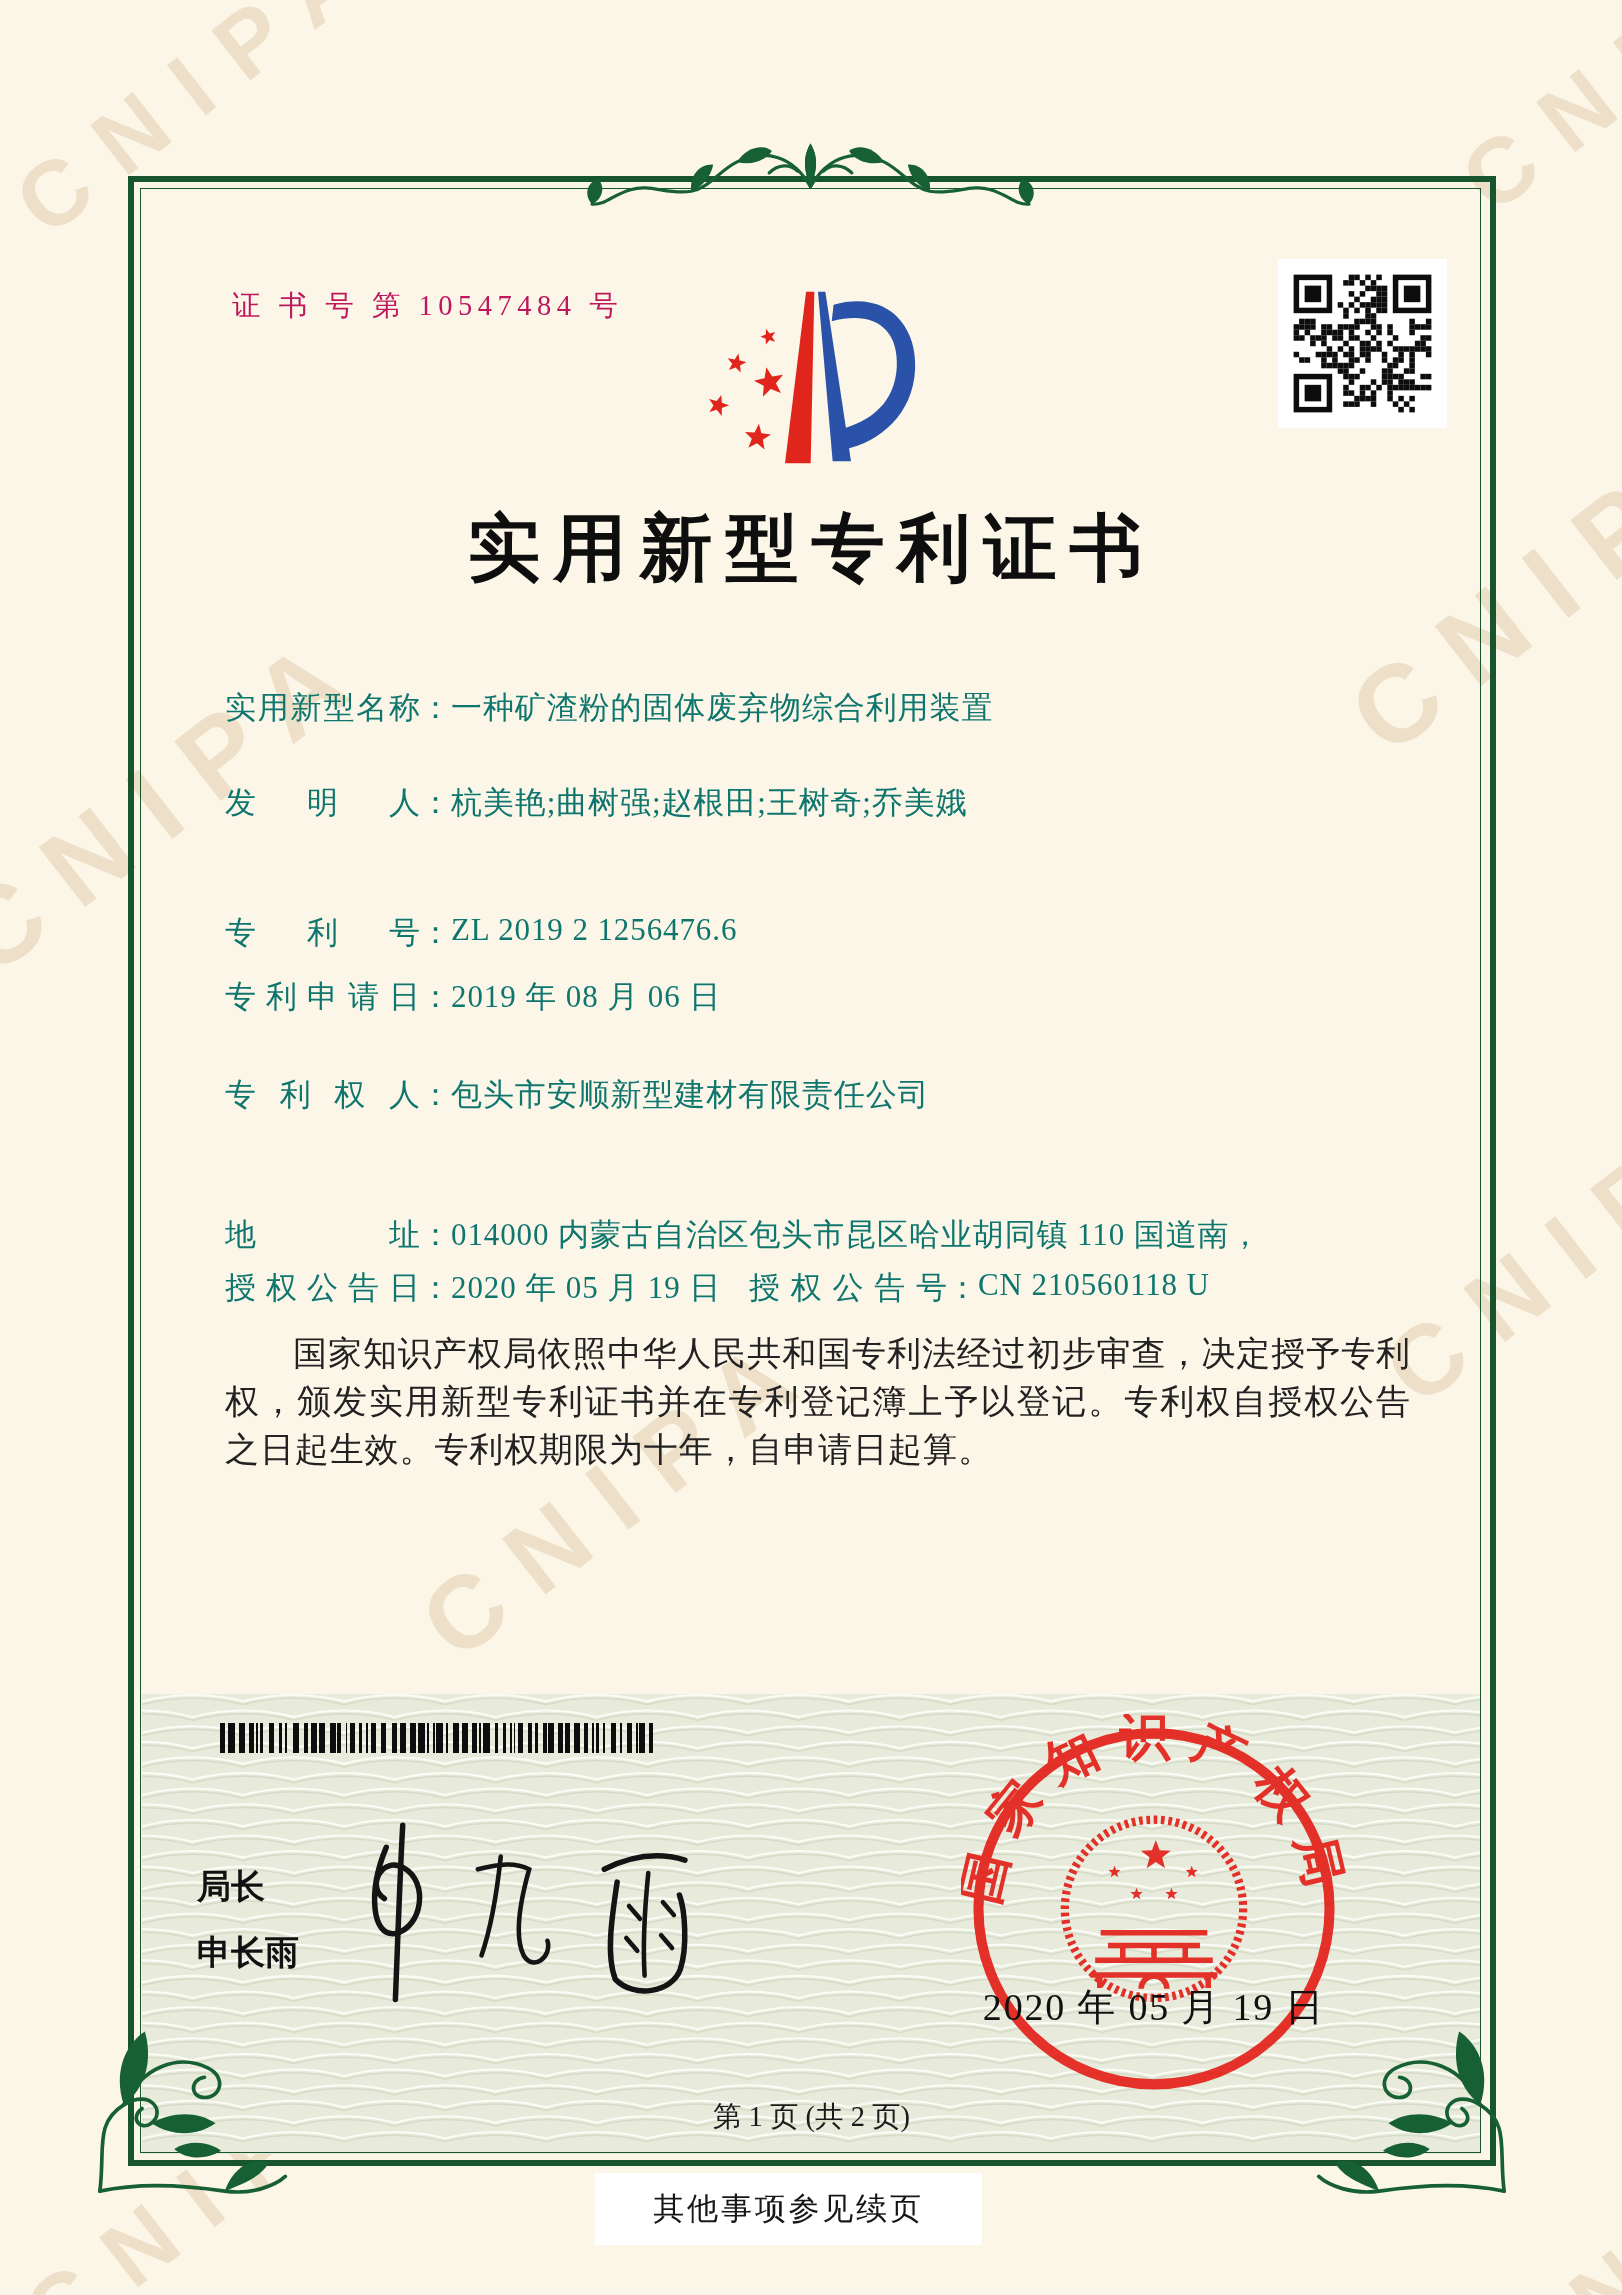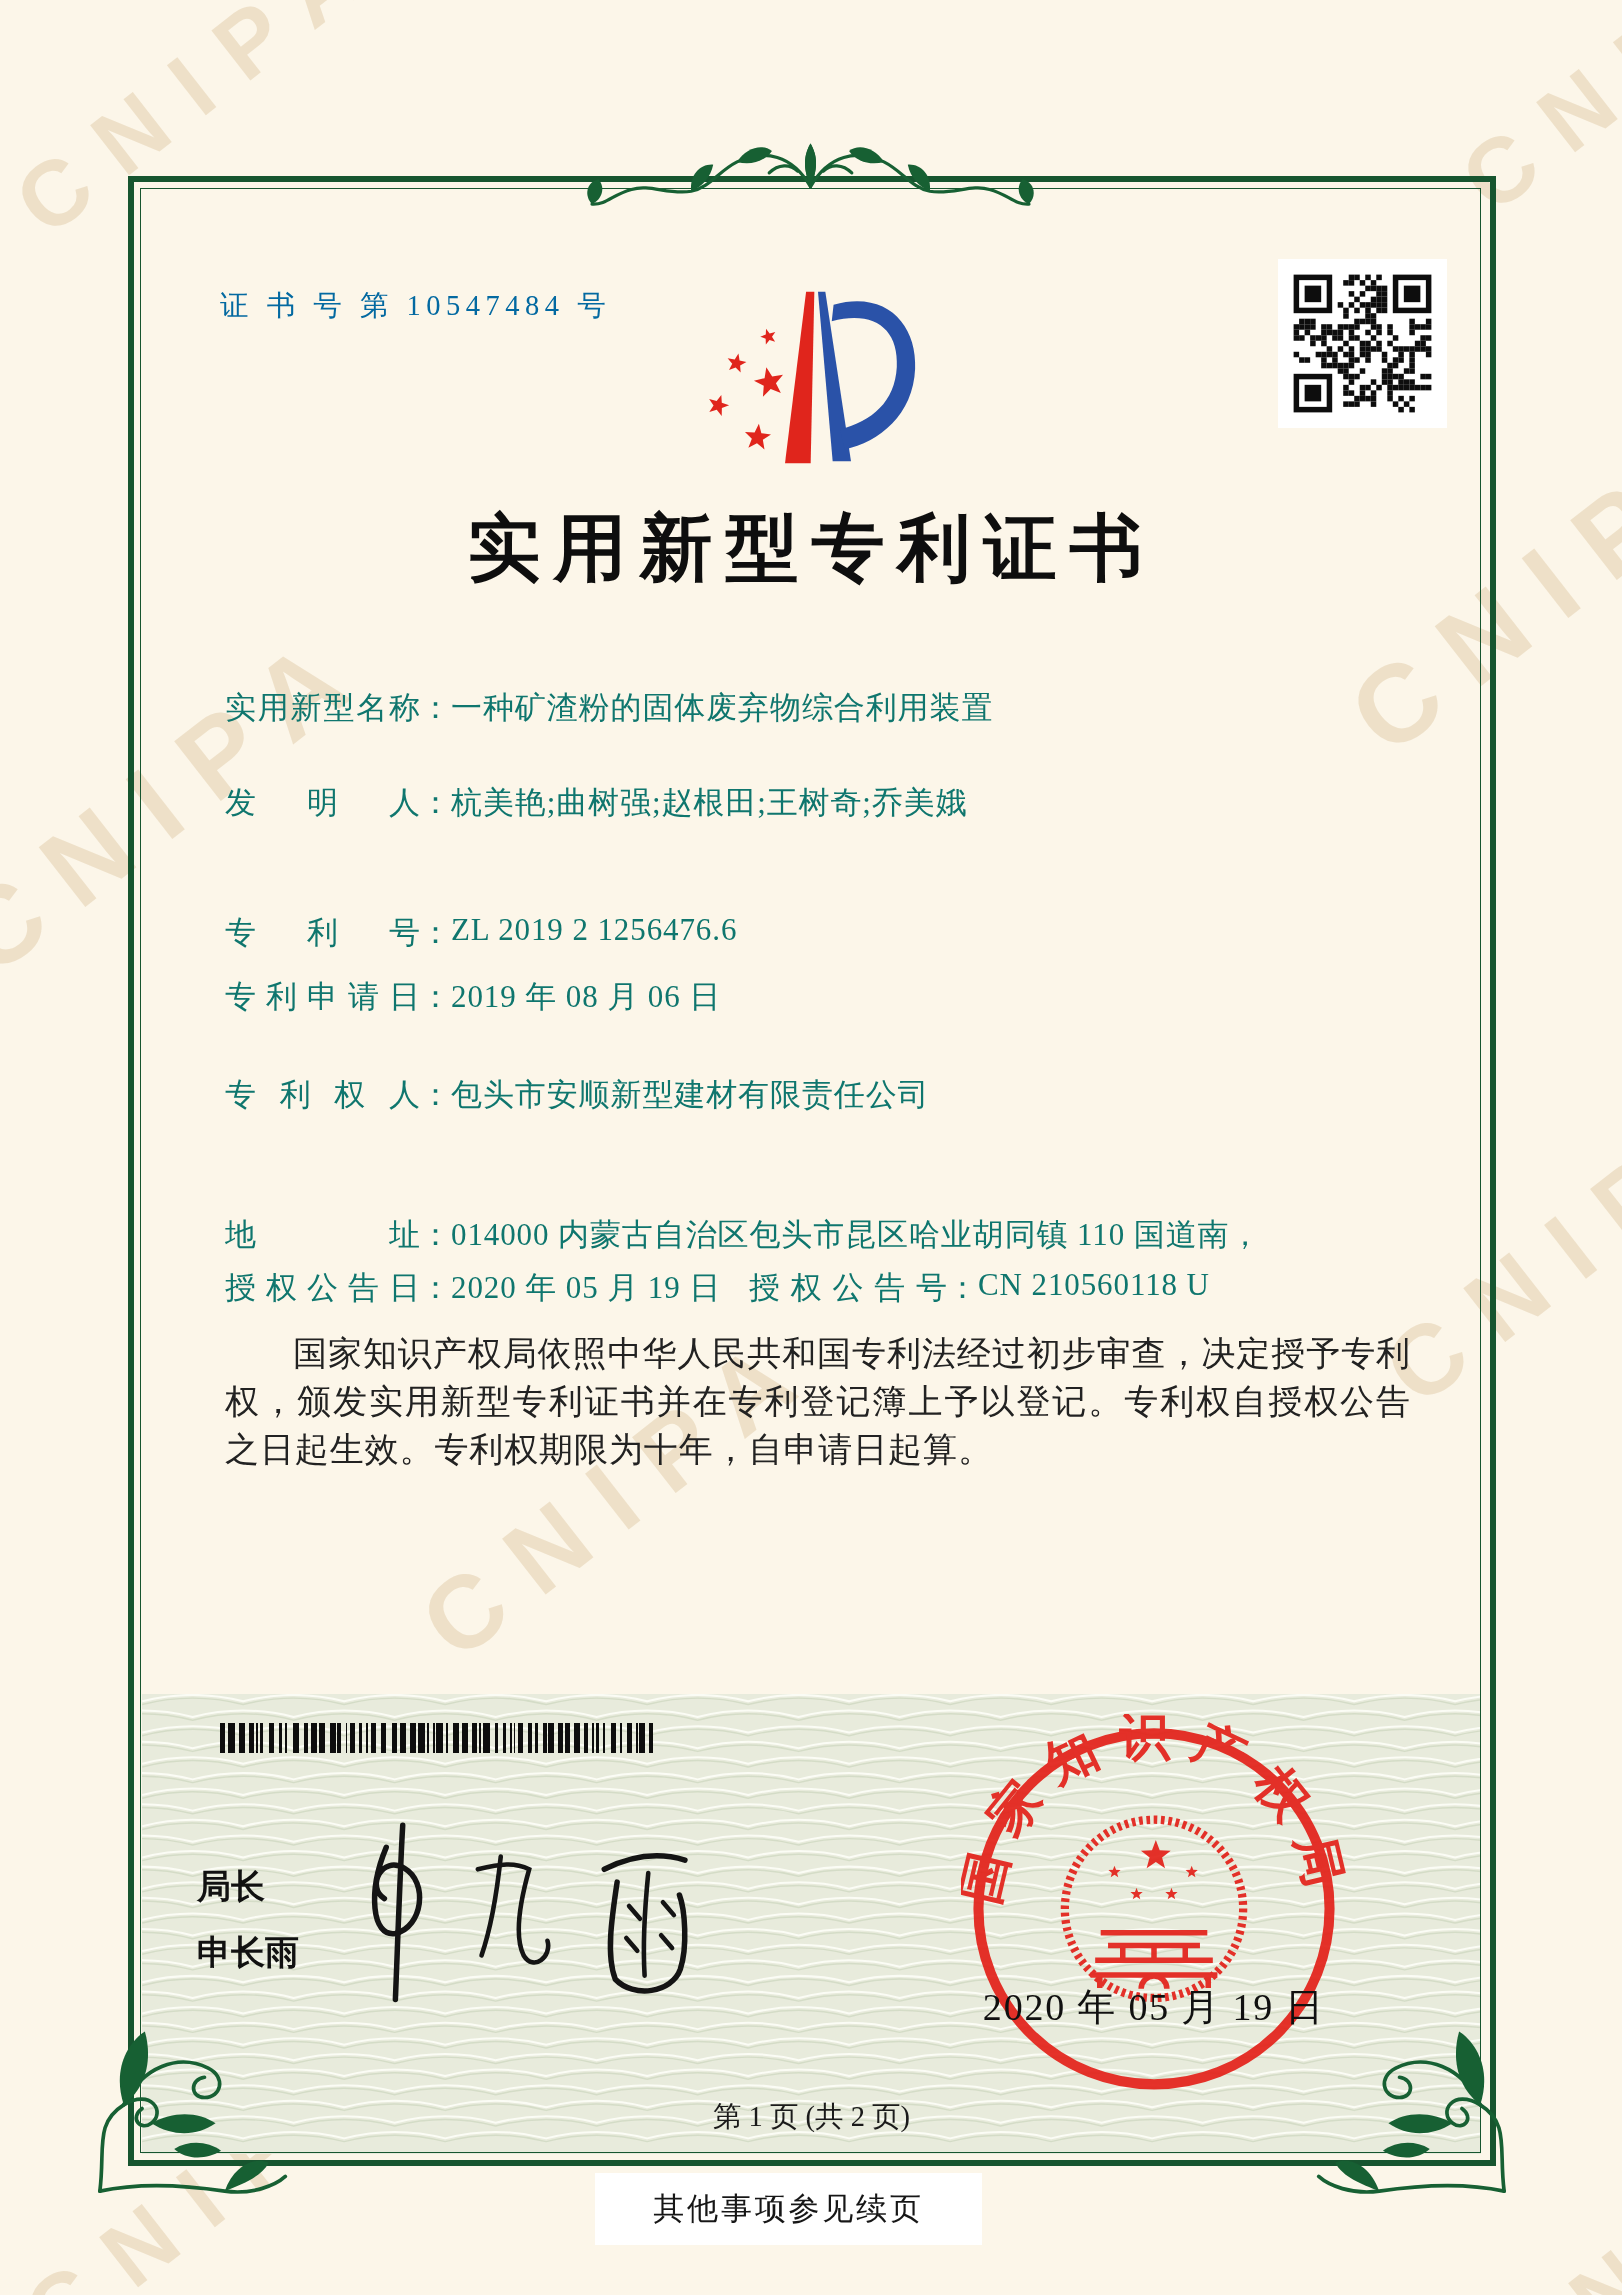--- a/index.html
+++ b/index.html
@@ -9,21 +9,21 @@
   
   .wm{position:absolute;font-family:"Liberation Sans",sans-serif;font-weight:bold;
       font-size:92px;letter-spacing:31px;color:rgba(215,190,148,.38);
       transform:rotate(-38deg);white-space:nowrap;pointer-events:none;}
   
   .frame-outer{left:128px;top:176px;width:1356px;height:1978px;border:6.4px solid #17552f;}
   .frame-inner{left:140px;top:188px;width:1339px;height:1963px;border:1.8px solid #17552f;}
   
   #band{left:142px;top:1694px;width:1339px;height:460px;background:#e8ebdc;}
   
-  .cert-no{left:220px;top:287px;font-size:28.5px;letter-spacing:5.5px;color:#0369a1;}
+  .cert-no{left:232px;top:287px;font-size:28.5px;letter-spacing:5.5px;color:#be185d;}
   .title{left:0;top:500px;width:1623px;text-align:center;font-size:73px;font-weight:bold;
          letter-spacing:13px;color:#0e0e0e;}
   
   #logo{left:707px;top:268px;width:211px;height:197px;}
   #qrbox{left:1278px;top:259px;width:169px;height:169px;background:#fff;}
   
   .frow{position:absolute;left:225px;width:1221px;font-size:31px;color:#0f766e;}
   .flabel{display:inline-block;width:195px;text-align:justify;text-align-last:justify;vertical-align:top;}
   .fcolon{display:inline-block;vertical-align:top;}
   .fvalue{display:inline-block;vertical-align:top;letter-spacing:0.9px;}

